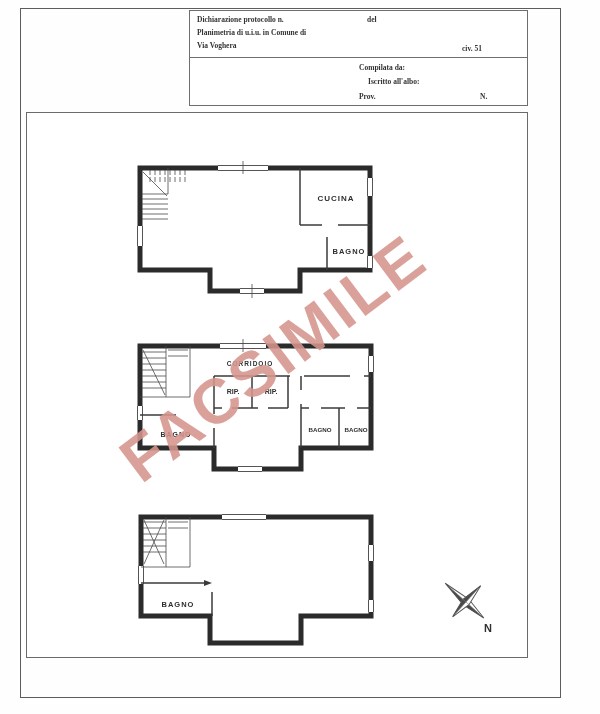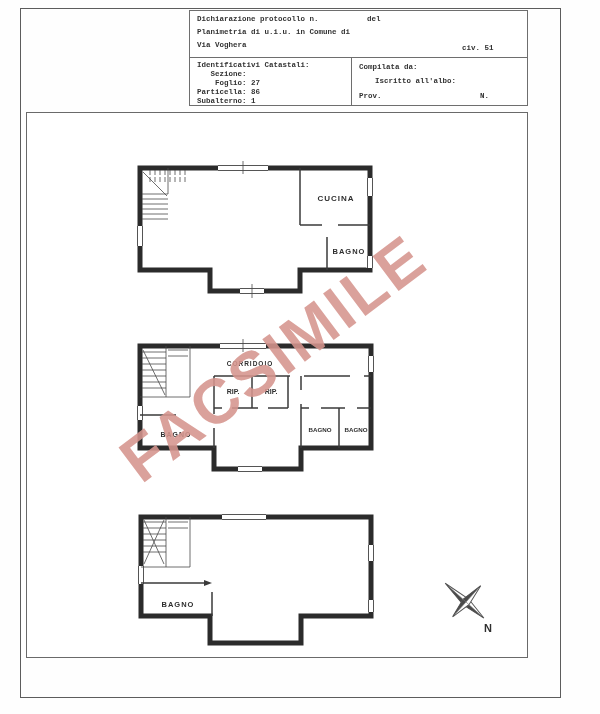--- a/index.html
+++ b/index.html
@@ -1,21 +1,21 @@
 <!DOCTYPE html>
 <html><head>
 <meta charset="utf-8">
 <style>
   html,body{margin:0;padding:0;}
   body{width:600px;height:714px;background:#ffffff;overflow:hidden;
        font-family:"Liberation Sans","DejaVu Sans",sans-serif;}
   .page{position:relative;width:600px;height:714px;background:#fefefe;}
   .abs{position:absolute;}
   .box{border:1px solid #6e6e6e;background:#fff;}
-  .mono{font-family:Liberation Mono, monospace;
+  .mono{font-family:Liberation Serif, serif;
         font-weight:bold;color:#333;font-size:7.5px;line-height:9.5px;white-space:pre;}
   .agency{text-align:center;color:#222;}
   .agency .l1{font-size:11px;font-weight:bold;margin-top:12px;}
   .agency .l2{font-size:13.5px;font-weight:bold;letter-spacing:.5px;margin-top:3px;}
   .agency .l3{font-size:11px;font-weight:bold;margin-top:3px;}
   .plan-title{font-size:9.5px;font-weight:600;color:#3c3c3c;letter-spacing:.4px;}
   .plan-h{font-size:8.5px;font-weight:600;color:#3c3c3c;letter-spacing:.3px;}
   .sheetbox{border:2px solid #2c2c2c;background:#fff;z-index:4;box-shadow:1px 1px 0 #9a9a9a;}
   .watermark{z-index:9;text-align:center;font-weight:bold;font-size:63px;
              letter-spacing:3px;color:#d6958e;opacity:.88;
@@ -41,31 +41,24 @@
   <div class="abs box" style="left:189px;top:10px;width:337px;height:94px;">
 
     <div class="abs" style="left:0;top:0;width:337px;height:46px;border-bottom:1px solid #6e6e6e;">
       <div class="abs mono" style="left:7px;top:4px;">Dichiarazione protocollo n.</div>
       <div class="abs mono" style="left:177px;top:4px;">del</div>
       <div class="abs mono" style="left:7px;top:17px;">Planimetria di u.i.u. in Comune di</div>
       <div class="abs mono" style="left:7px;top:30px;">Via Voghera</div>
       <div class="abs mono" style="left:272px;top:33px;">civ. 51</div>
     </div>
 
-    <div class="abs" style="left:0;top:47px;width:161px;height:47px;border-right:1px solid #6e6e6e;">
-      <div class="abs mono" style="left:7px;top:3px;">Identificativi Catastali:</div>
-      <div class="abs mono" style="left:7px;top:12px;">   Sezione:</div>
-      <div class="abs mono" style="left:7px;top:21px;">    Foglio: 27</div>
-      <div class="abs mono" style="left:7px;top:30px;">Particella: 86</div>
-      <div class="abs mono" style="left:7px;top:39px;">Subalterno: 1</div>
-    </div>
 
     <div class="abs" style="left:162px;top:47px;width:175px;height:47px;">
       <div class="abs mono" style="left:7px;top:5px;">Compilata da:</div>
-      <div class="abs mono" style="left:23px;top:19px;">Iscritto all'albo:</div>
+      <div class="abs mono" style="left:16px;top:19px;">Iscritto all'albo:</div>
       <div class="abs mono" style="left:7px;top:34px;">Prov.</div>
       <div class="abs mono" style="left:128px;top:34px;">N.</div>
     </div>
   </div>
 
 
   <div class="abs" style="left:26px;top:112px;width:500px;height:544px;border:1px solid #6a6a6a;z-index:1;background:#fff;"></div>
 
   <div class="abs plan-title" style="left:406px;top:138px;">ABITAZIONE</div>
   <div class="abs plan-title" style="left:406px;top:154px;">PIANO TERRA</div>

